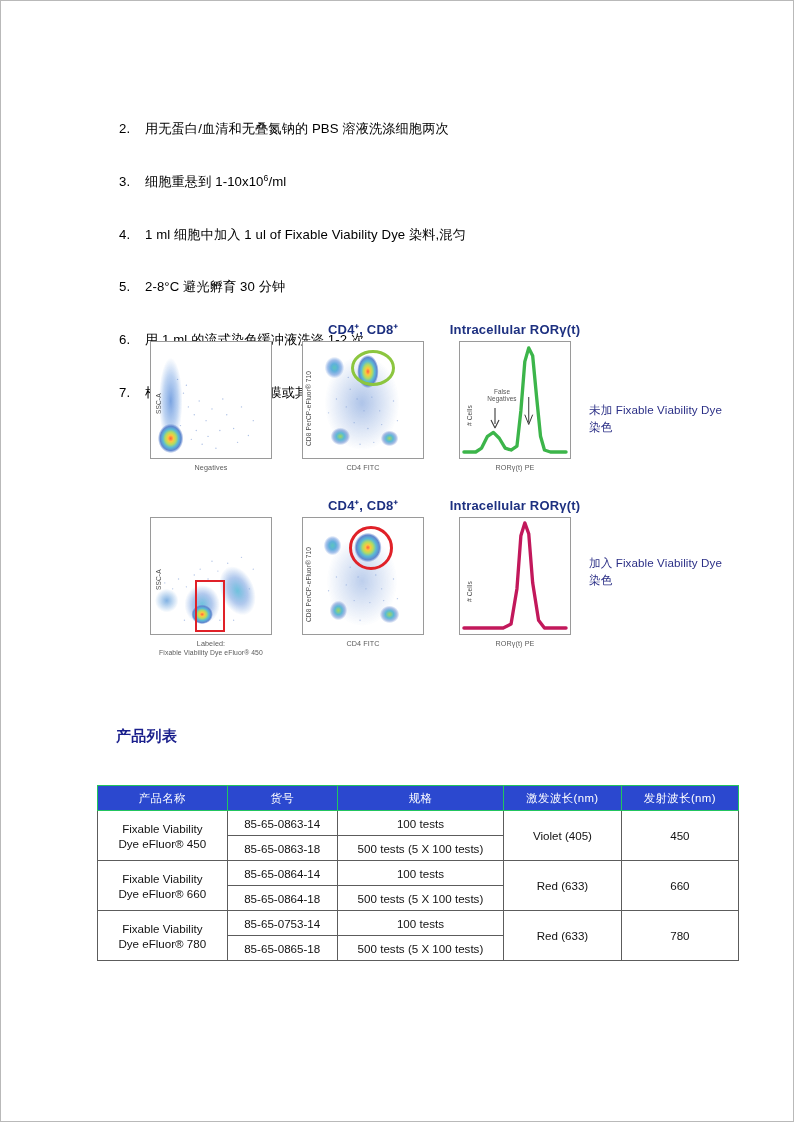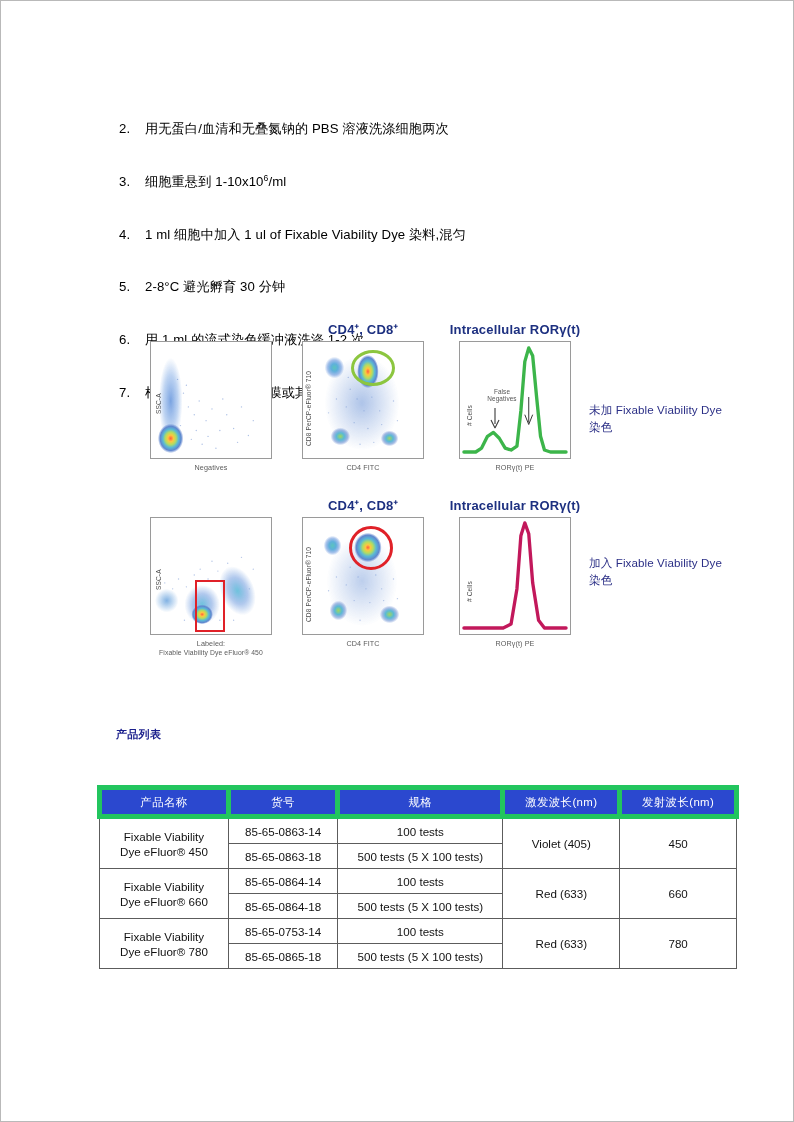--- a/index.html
+++ b/index.html
@@ -168,41 +168,41 @@
     letter-spacing: .1px;
   }
   .annot.a1 { left: 588px; top: 400px; }
   .annot.a2 { left: 588px; top: 553px; }
 
   
   .section-title {
     position: absolute;
     left: 115px;
     top: 726px;
-    font-size: 11px;
+    font-size: 15px;
     font-weight: bold;
     color: #1a1f8c;
     letter-spacing: .3px;
   }
 
   table.products {
     position: absolute;
     left: 96px;
     top: 784px;
     width: 642px;
     border-collapse: collapse;
     font-size: 11.4px;
   }
   table.products th {
     background: #2b48cf;
     color: #ffffff;
     font-weight: normal;
     font-size: 11.4px;
     padding: 3px 2px;
-    border: 5px solid #22c55e;
+    border: 1px solid #22c55e;
     text-align: center;
     letter-spacing: .4px;
     height: 18px;
   }
   table.products td {
     border: 1px solid #5c5c5c;
     text-align: center;
     padding: 2px 3px;
     font-size: 11.6px;
     height: 20px;

